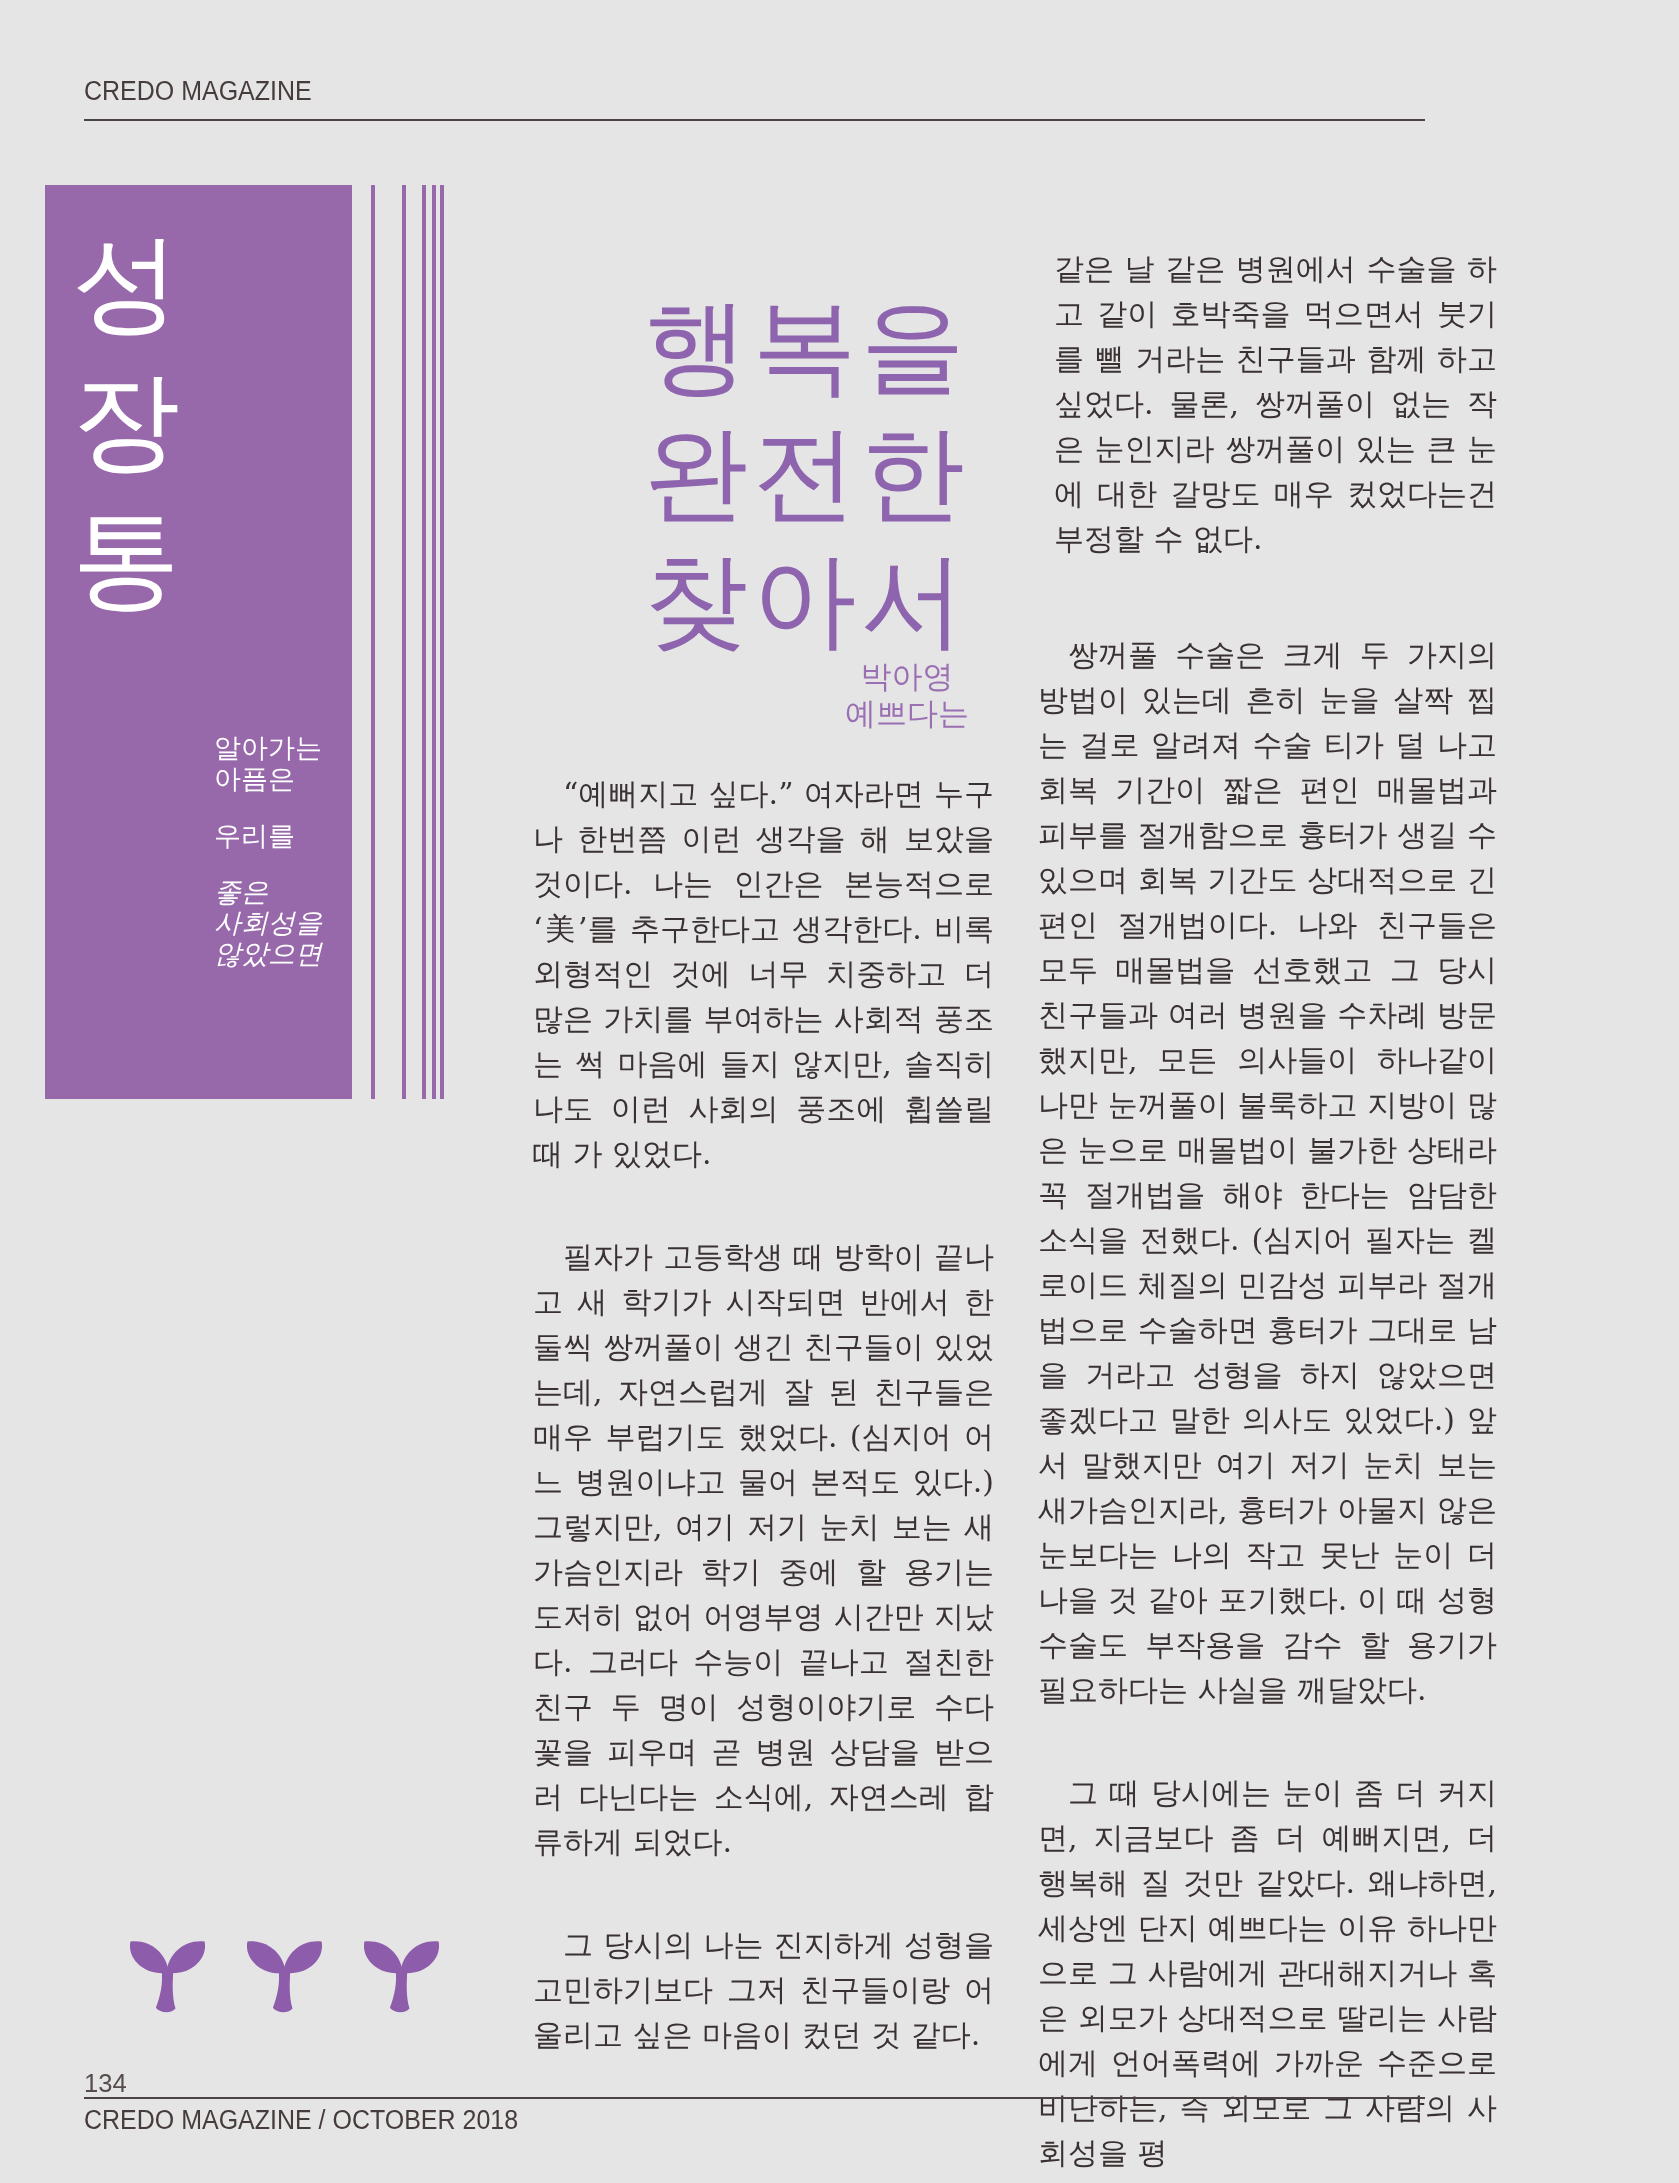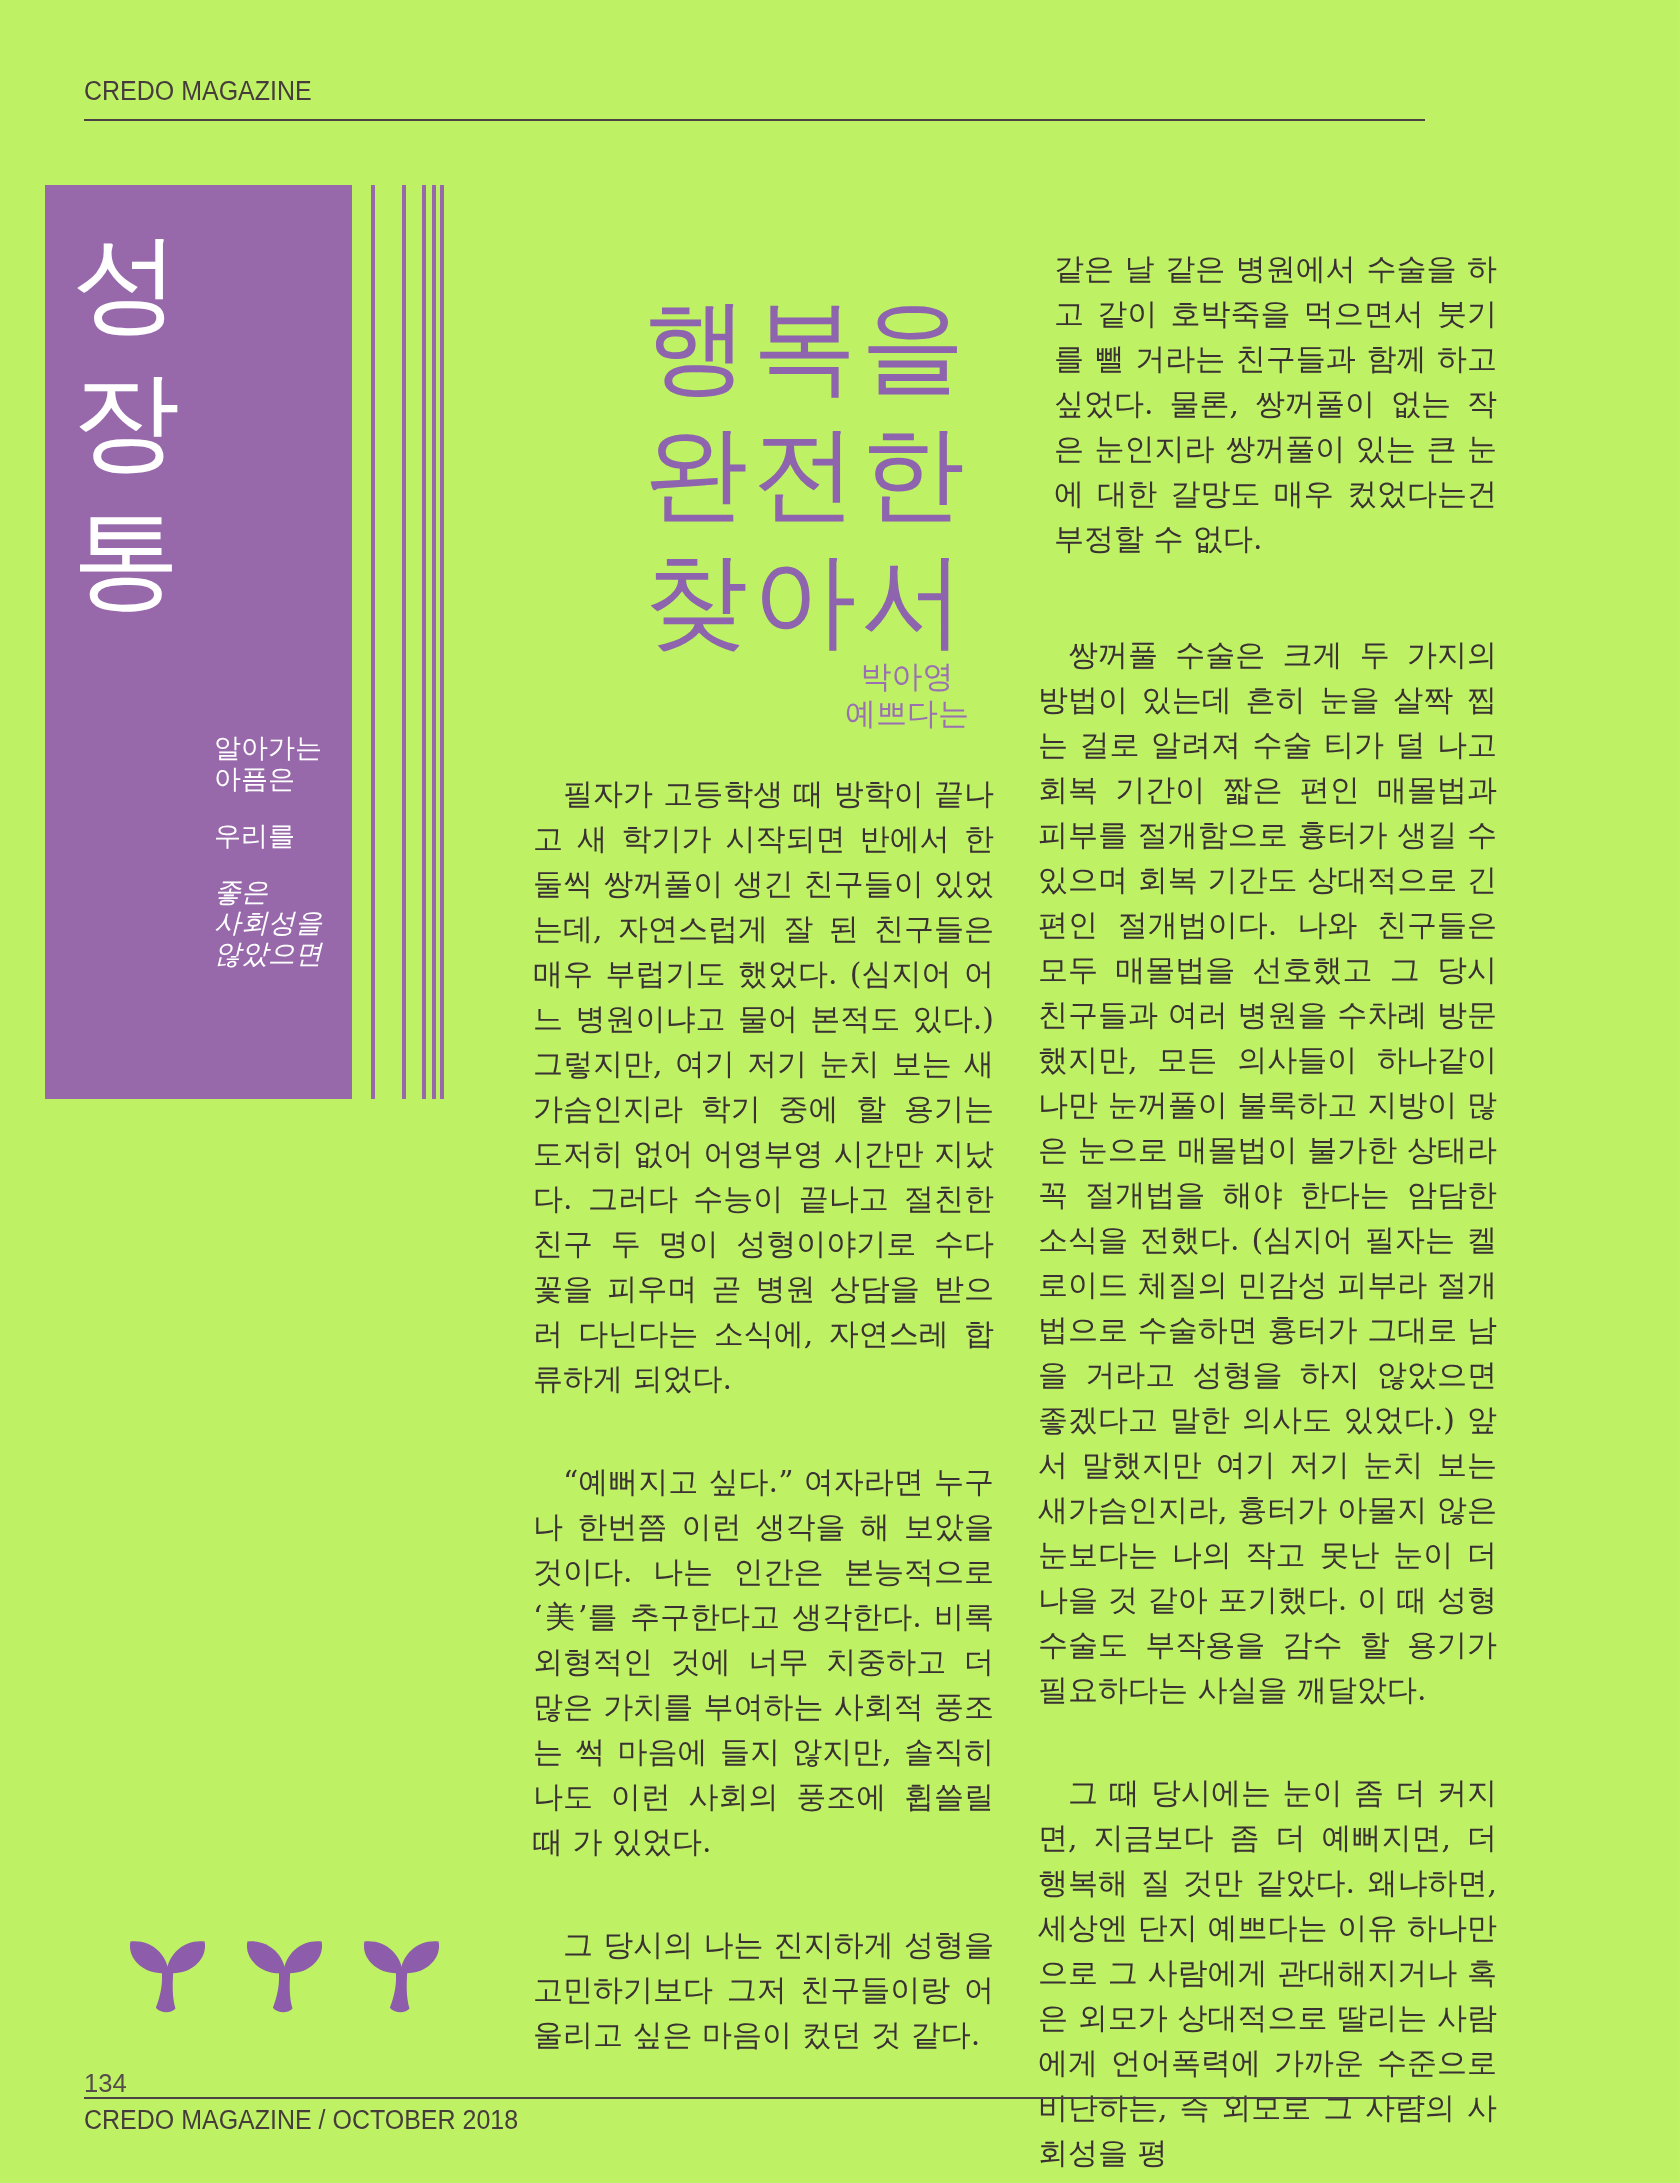--- a/index.html
+++ b/index.html
@@ -1,20 +1,20 @@
 <!DOCTYPE html>
 <html lang="ko" style="font-size:11.4px"><head>
 <meta charset="utf-8">
 <style>
   html, body { margin: 0; padding: 0; background: #ffffff; }
   .page {
     position: relative;
     width: 1679px;
     height: 2183px;
-    background: #bef264;
+    background: #e5e5e5;
     overflow: hidden;
     font-family: "DejaVu Serif", serif;
   }
 
   
   .brand {
     position: absolute;
     left: 84px; top: 74px;
     font-family: "Liberation Sans", sans-serif;
     font-size: 28.4px;
@@ -184,22 +184,22 @@
     <div>행복을</div>
     <div>완전한</div>
     <div>찾아서</div>
   </div>
   <div class="byline">
     <div>박아영</div>
     <div>예쁘다는</div>
   </div>
 
   <div class="col col-middle">
+    <p>“예뻐지고 싶다.” 여자라면 누구나 한번쯤 이런 생각을 해 보았을 것이다. 나는 인간은 본능적으로 ‘美’를 추구한다고 생각한다. 비록 외형적인 것에 너무 치중하고 더 많은 가치를 부여하는 사회적 풍조는 썩 마음에 들지 않지만, 솔직히 나도 이런 사회의 풍조에 휩쓸릴 때 가 있었다.</p>
     <p>필자가 고등학생 때 방학이 끝나고 새 학기가 시작되면 반에서 한둘씩 쌍꺼풀이 생긴 친구들이 있었는데, 자연스럽게 잘 된 친구들은 매우 부럽기도 했었다. (심지어 어느 병원이냐고 물어 본적도 있다.) 그렇지만, 여기 저기 눈치 보는 새가슴인지라 학기 중에 할 용기는 도저히 없어 어영부영 시간만 지났다. 그러다 수능이 끝나고 절친한 친구 두 명이 성형이야기로 수다 꽃을 피우며 곧 병원 상담을 받으러 다닌다는 소식에, 자연스레 합류하게 되었다.</p>
-    <p>“예뻐지고 싶다.” 여자라면 누구나 한번쯤 이런 생각을 해 보았을 것이다. 나는 인간은 본능적으로 ‘美’를 추구한다고 생각한다. 비록 외형적인 것에 너무 치중하고 더 많은 가치를 부여하는 사회적 풍조는 썩 마음에 들지 않지만, 솔직히 나도 이런 사회의 풍조에 휩쓸릴 때 가 있었다.</p>
     <p>그 당시의 나는 진지하게 성형을 고민하기보다 그저 친구들이랑 어울리고 싶은 마음이 컸던 것 같다.</p>
   </div>
   <div class="col col-right">
     <p class="no-indent">같은 날 같은 병원에서 수술을 하고 같이 호박죽을 먹으면서 붓기를 뺄 거라는 친구들과 함께 하고 싶었다. 물론, 쌍꺼풀이 없는 작은 눈인지라 쌍꺼풀이 있는 큰 눈에 대한 갈망도 매우 컸었다는건 부정할 수 없다.</p>
     <p>쌍꺼풀 수술은 크게 두 가지의 방법이 있는데 흔히 눈을 살짝 찝는 걸로 알려져 수술 티가 덜 나고 회복 기간이 짧은 편인 매몰법과 피부를 절개함으로 흉터가 생길 수 있으며 회복 기간도 상대적으로 긴 편인 절개법이다. 나와 친구들은 모두 매몰법을 선호했고 그 당시 친구들과 여러 병원을 수차례 방문했지만, 모든 의사들이 하나같이 나만 눈꺼풀이 불룩하고 지방이 많은 눈으로 매몰법이 불가한 상태라 꼭 절개법을 해야 한다는 암담한 소식을 전했다. (심지어 필자는 켈로이드 체질의 민감성 피부라 절개법으로 수술하면 흉터가 그대로 남을 거라고 성형을 하지 않았으면 좋겠다고 말한 의사도 있었다.) 앞서 말했지만 여기 저기 눈치 보는 새가슴인지라, 흉터가 아물지 않은 눈보다는 나의 작고 못난 눈이 더 나을 것 같아 포기했다. 이 때 성형 수술도 부작용을 감수 할 용기가 필요하다는 사실을 깨달았다.</p>
     <p>그 때 당시에는 눈이 좀 더 커지면, 지금보다 좀 더 예뻐지면, 더 행복해 질 것만 같았다. 왜냐하면, 세상엔 단지 예쁘다는 이유 하나만으로 그 사람에게 관대해지거나 혹은 외모가 상대적으로 딸리는 사람에게 언어폭력에 가까운 수준으로 비난하는, 즉 외모로 그 사람의 사회성을 평</p>
   </div>
 
   <div class="sprouts">
     <svg class="sprout" viewBox="0 0 120 110" xmlns="http://www.w3.org/2000/svg">

